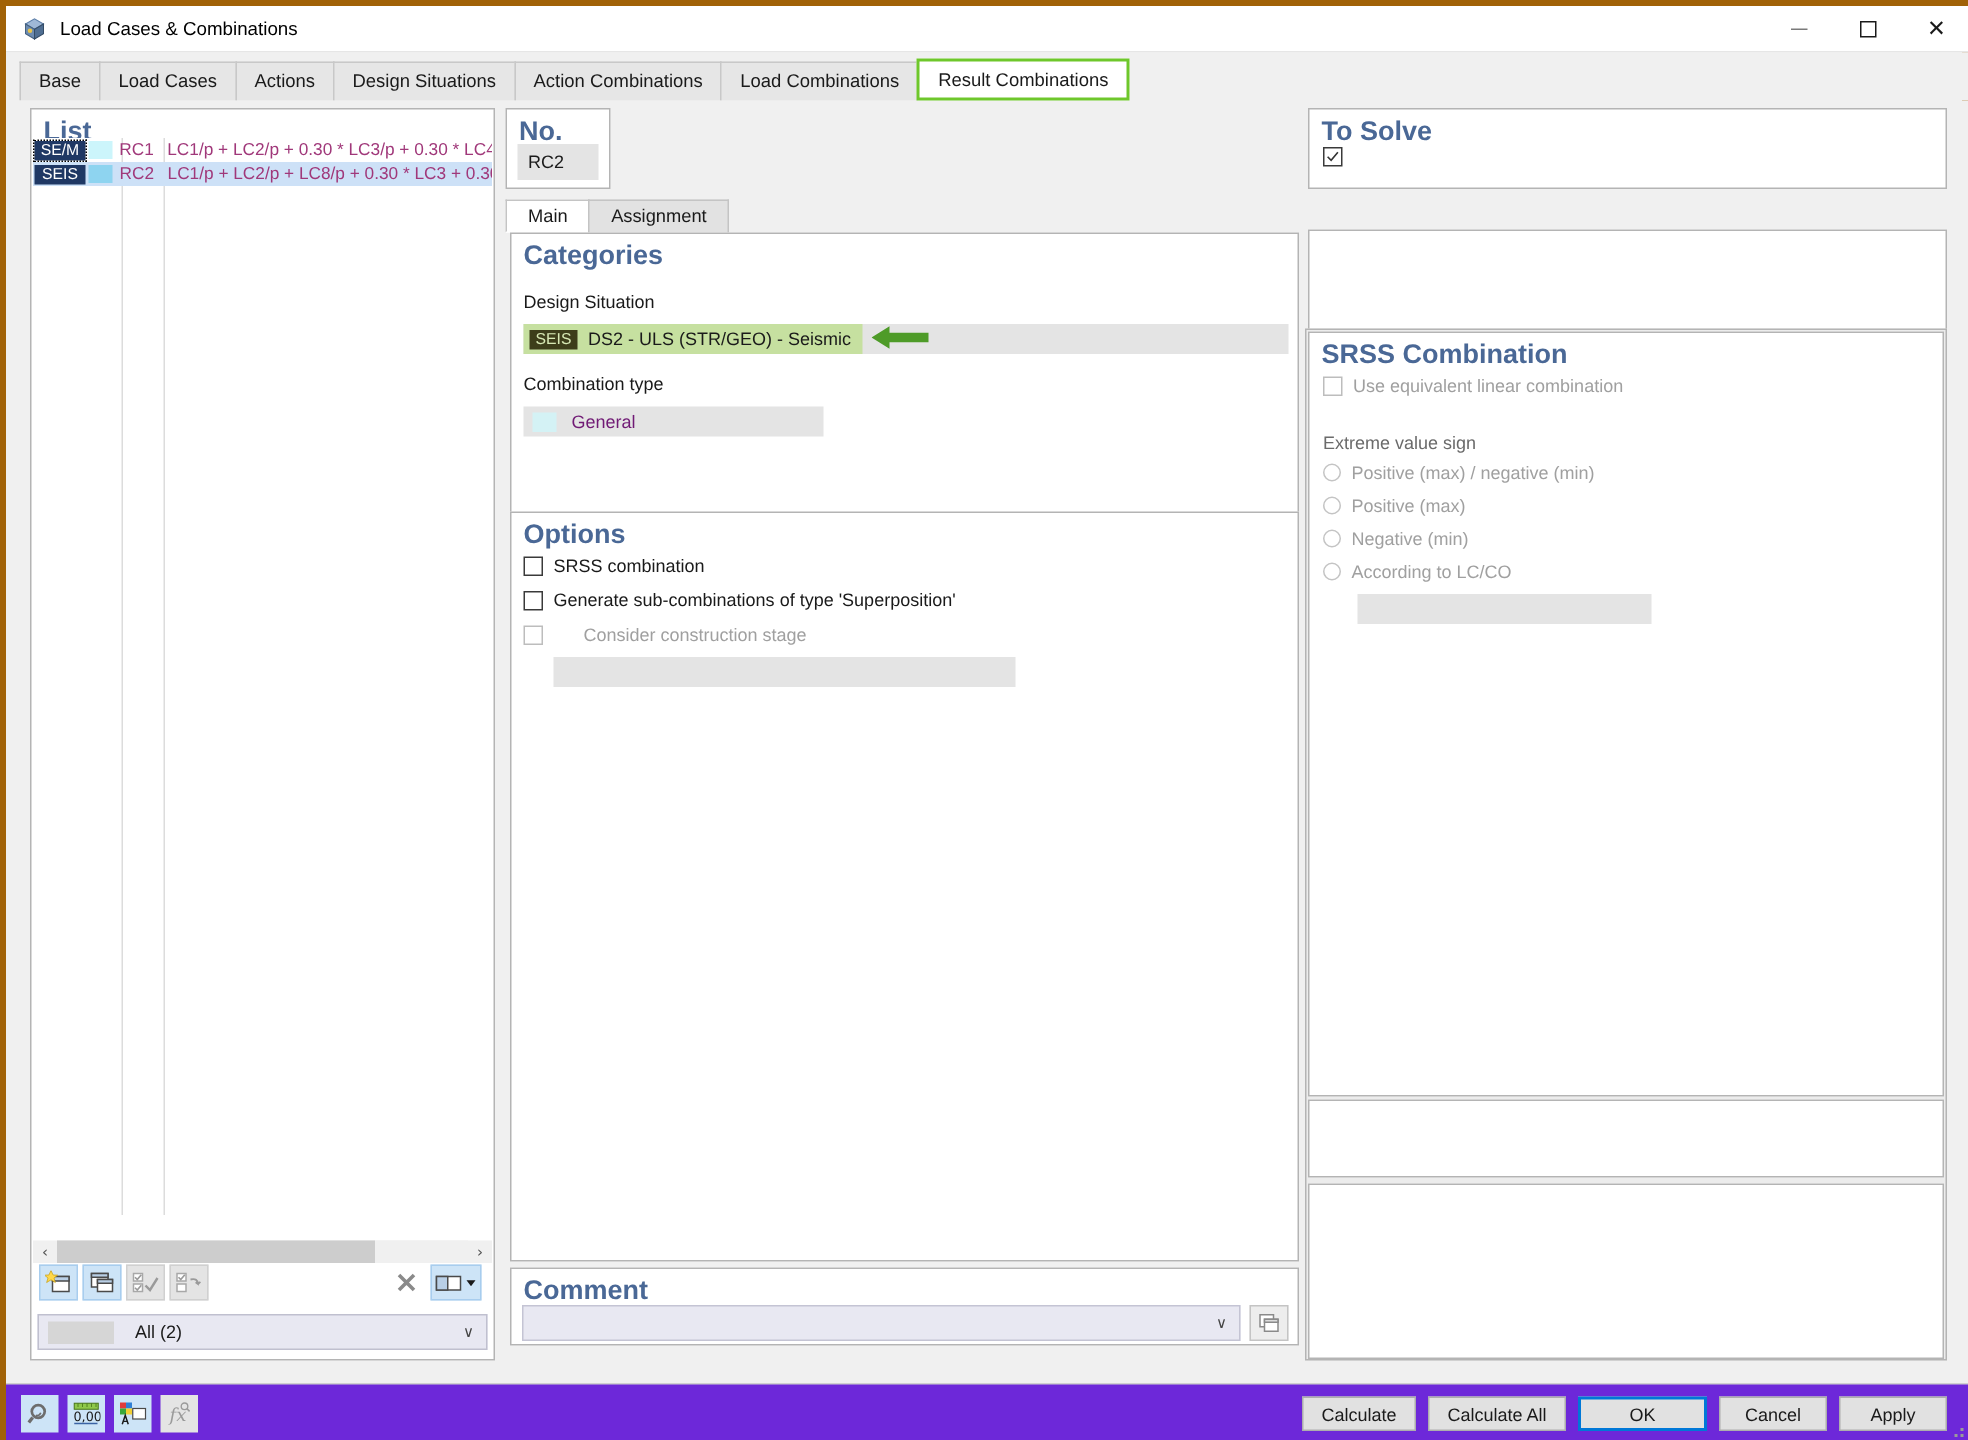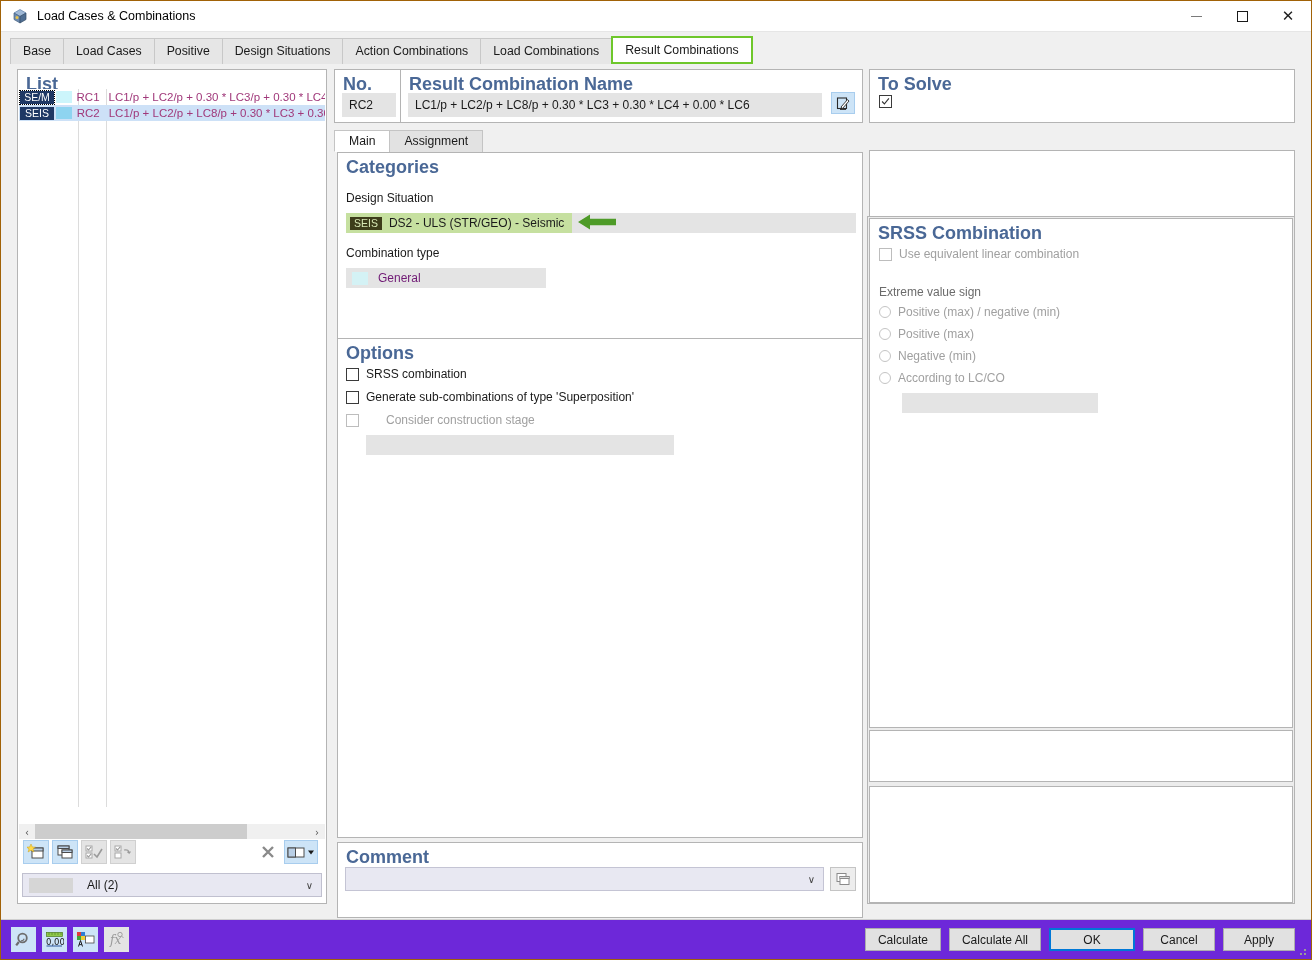--- a/index.html
+++ b/index.html
@@ -8,21 +8,21 @@
     width: 1312px; height: 960px;
     font-family: "Liberation Sans", sans-serif;
     font-size: 12px;
     background: #f0f0f0;
     overflow: hidden;
   }
   .window {
     position: relative;
     width: 1312px; height: 960px;
     background: #f0f0f0;
-    border: 1px solid #a16207;
+    border: 4px solid #a16207;
   }
 
   
   .titlebar {
     position: absolute; left: 0; top: 0; width: 1310px; height: 31px;
     background: #ffffff;
     display: flex; align-items: center;
     border-bottom: 1px solid #e6e6e6;
   }
   .title-icon {
@@ -228,21 +228,21 @@
     width: 526px; height: 243px;
     background: #fff; border: 1px solid #b4b4b4;
   }
   .opt-panel {
     position: absolute; left: 336px; top: 274px;
     width: 526px; height: 500px;
     background: #fff; border: 1px solid #b4b4b4;
   }
   .comment-panel {
     position: absolute; left: 336px; top: 778px;
-    width: 526px; height: 76px;
+    width: 526px; height: 52px;
     background: #fff; border: 1px solid #b4b4b4;
   }
   .sub-label {
     position: absolute; font-size: 12px; color: #1a1a1a;
   }
   .ds-field {
     position: absolute; left: 8px; top: 139px;
     width: 510px; height: 20px;
     background: #e4e4e4;
     display: flex; align-items: center;
@@ -338,21 +338,21 @@
         </div>
       <div class="win-btn close">
           <span class="glyph-close">✕</span>
         </div>
     </div>
   </div>
 
   <div class="tabstrip">
     <div class="tab">Base</div>
     <div class="tab">Load Cases</div>
-    <div class="tab">Positive</div>
+    <div class="tab">Actions</div>
     <div class="tab">Design Situations</div>
     <div class="tab">Action Combinations</div>
     <div class="tab">Load Combinations</div>
     <div class="tab active">Result Combinations</div>
   </div>
 
   <div class="body">
 
     <div class="left-panel">
       <div class="panel-legend">List</div>
@@ -441,32 +441,20 @@
         <span class="filter-label">All (2)</span>
         <span class="filter-caret">∨</span>
       </div>
     </div>
 
     <div class="no-panel">
       <div class="panel-legend">No.</div>
       <div class="field-ro" style="left:7px; top:23px; width:54px; height:24px;">RC2</div>
     </div>
 
-    <div class="name-panel">
-      <div class="panel-legend">Result Combination Name</div>
-      <div class="field-ro" style="left:7px; top:23px; width:414px; height:24px;">LC1/p + LC2/p + LC8/p + 0.30 * LC3 + 0.30 * LC4 + 0.00 * LC6</div>
-      <div class="name-edit-btn">
-        <svg width="16" height="15" viewBox="0 0 16 15">
-          <rect x="2.5" y="2" width="9" height="10.5" fill="none" stroke="#2b2b2b" stroke-width="1.1"></rect>
-          <path d="M6 11 L12.5 3.6 L14 5 L7.6 12.4 Z" fill="#fff" stroke="#2b2b2b" stroke-width="0.9"></path>
-          <path d="M5.6 11.6 L5 13.2 L6.8 12.6 Z" fill="#2b2b2b"></path>
-          <path d="M5 13.4 L11 13.4" stroke="#2b2b2b" stroke-width="1"></path>
-        </svg>
-      </div>
-    </div>
 
     <div class="solve-panel">
       <div class="panel-legend">To Solve</div>
       <div style="position:absolute; left:9px; top:25px;">
         <span class="chk">
           <svg class="chk-mark" viewBox="0 0 10 10">
               <path d="M1.2 5 L3.8 7.6 L8.8 1.6" stroke="#333" stroke-width="1.2" fill="none"></path>
             </svg>
         </span>
       </div>

